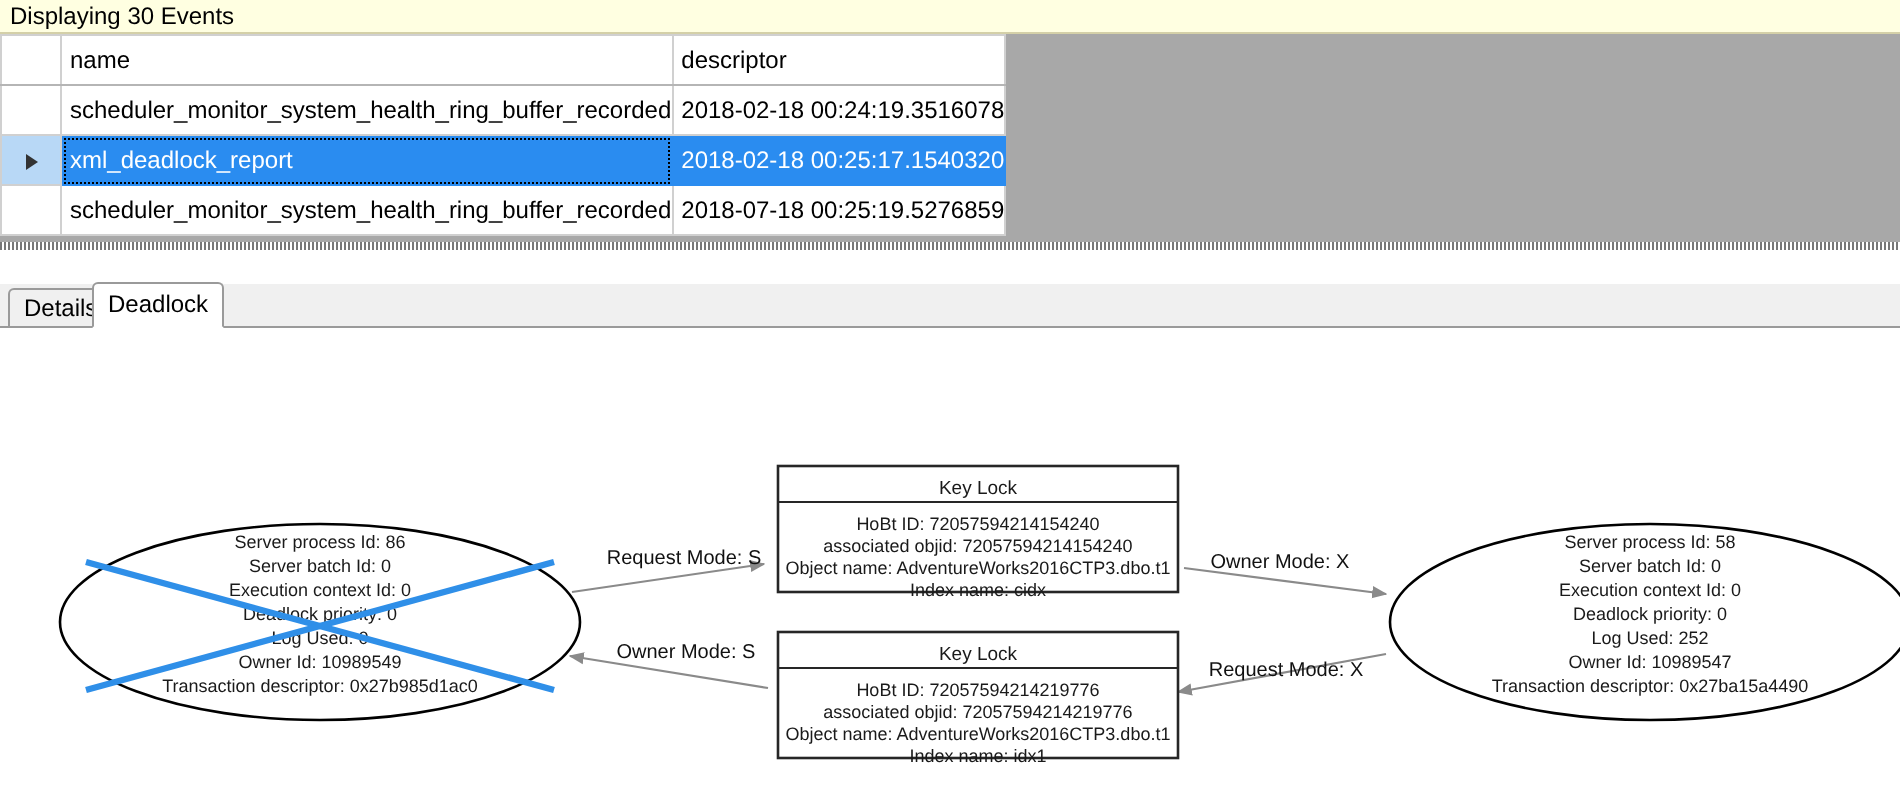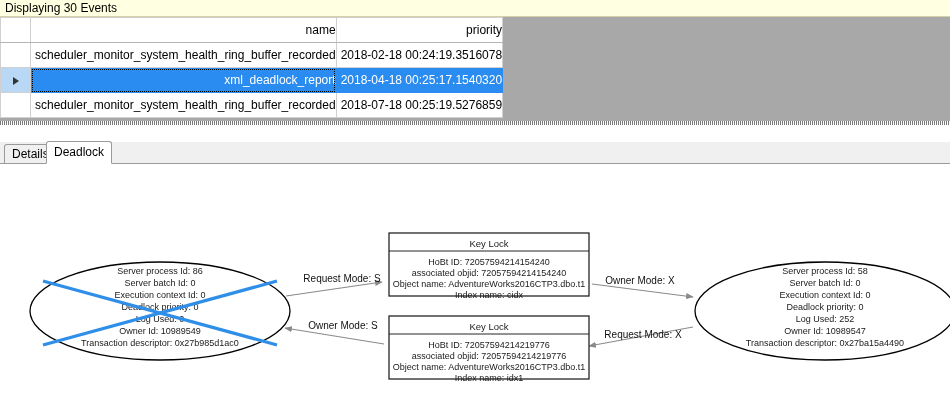--- a/index.html
+++ b/index.html
@@ -46,21 +46,21 @@
   }
   .grid {
     border-collapse: collapse;
     background: #ffffff;
     table-layout: fixed;
   }
   .grid th, .grid td {
     border: 1px solid #d0d0d0;
     font-weight: normal;
     font-size: 12px;
-    text-align: right;
+    text-align: left;
     padding: 0 0 0 4px;
     height: 25px;
     box-sizing: border-box;
     white-space: nowrap;
     overflow: hidden;
     background: #ffffff;
   }
   .grid .col-sel { width: 30px; padding: 0; text-align: center; }
   .grid .col-name { width: 275px; }
   .grid .col-ts { width: 155px; }
@@ -182,35 +182,35 @@
 <div id="app">
 
   <div class="events-banner">Displaying 30 Events</div>
 
   <div class="grid-wrap">
     <table class="grid">
       <thead>
         <tr>
           <th class="col-sel"></th>
           <th class="col-name">name</th>
-          <th class="col-ts">priority</th>
+          <th class="col-ts">descriptor</th>
         </tr>
       </thead>
       <tbody>
         <tr>
           <td class="col-sel"></td>
           <td class="col-name">scheduler_monitor_system_health_ring_buffer_recorded</td>
           <td class="col-ts">2018-02-18 00:24:19.3516078</td>
         </tr>
         <tr class="selected">
           <td class="col-sel">
             <span class="row-arrow"></span>
           </td>
           <td class="col-name cell-focus">xml_deadlock_report</td>
-          <td class="col-ts">2018-04-18 00:25:17.1540320</td>
+          <td class="col-ts">2018-02-18 00:25:17.1540320</td>
         </tr>
         <tr>
           <td class="col-sel"></td>
           <td class="col-name">scheduler_monitor_system_health_ring_buffer_recorded</td>
           <td class="col-ts">2018-07-18 00:25:19.5276859</td>
         </tr>
       </tbody>
     </table>
   </div>
 

